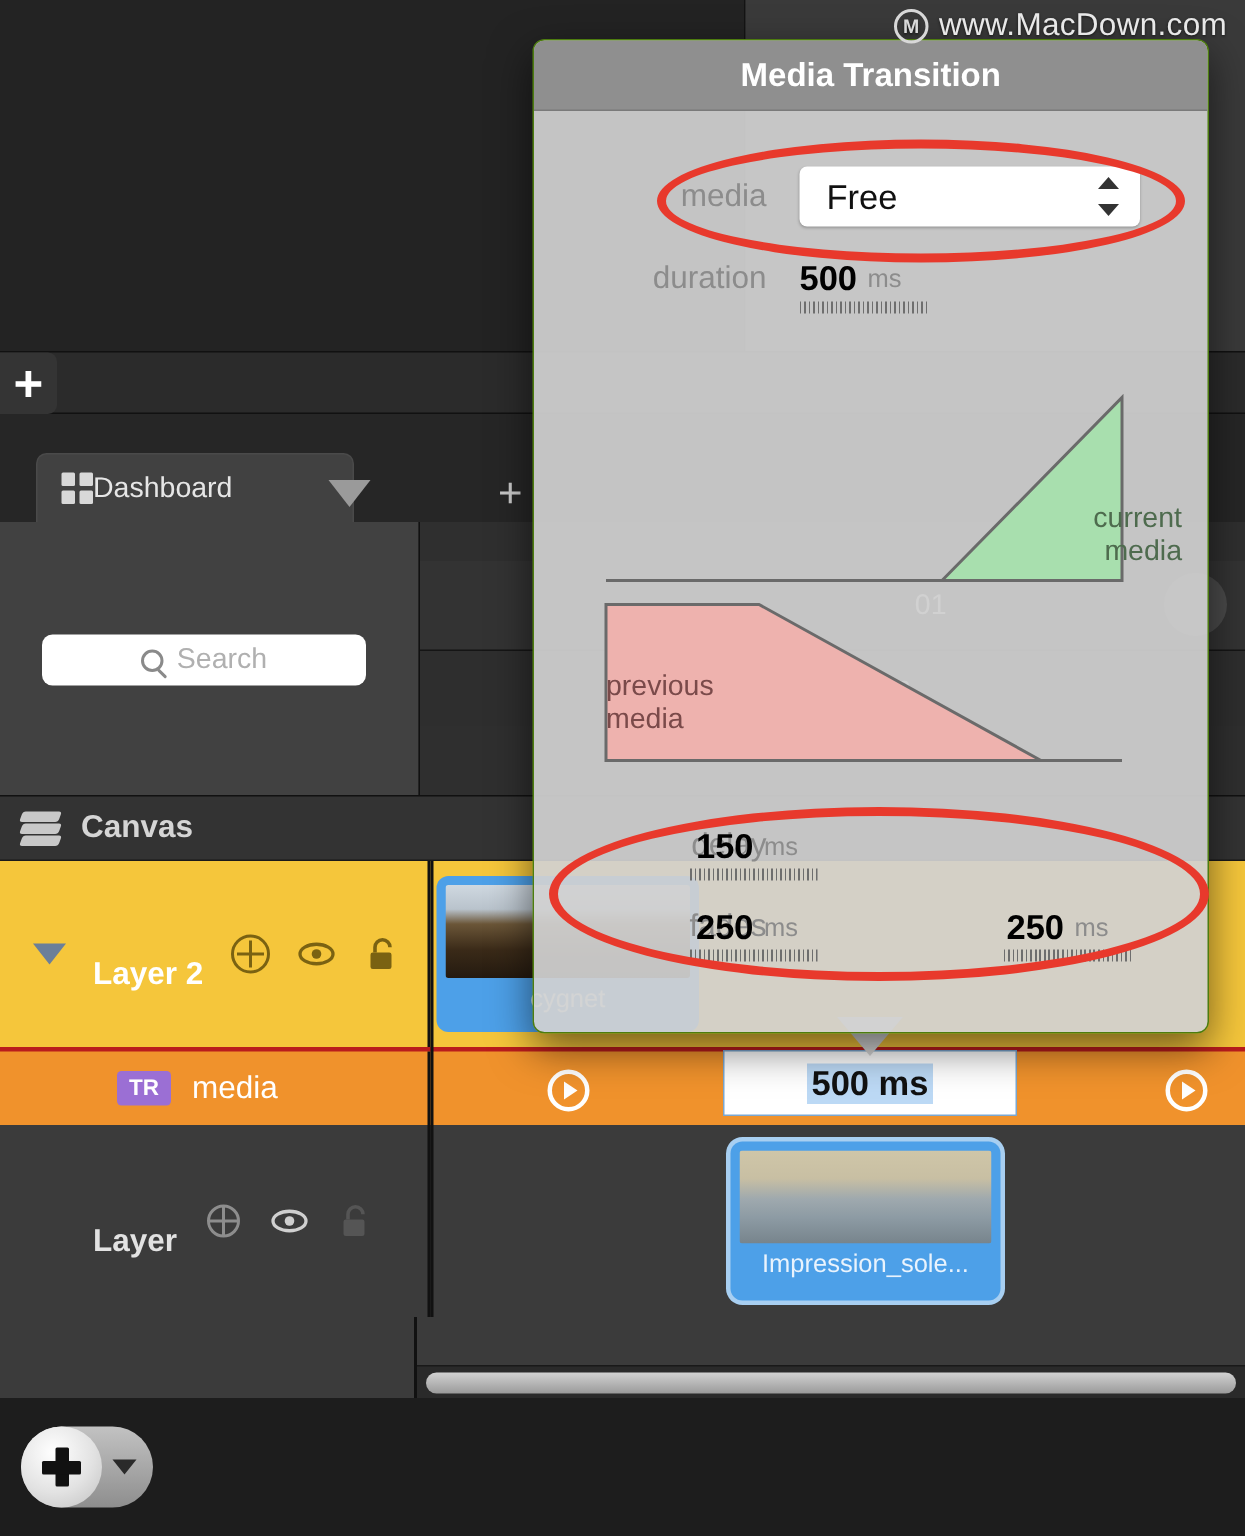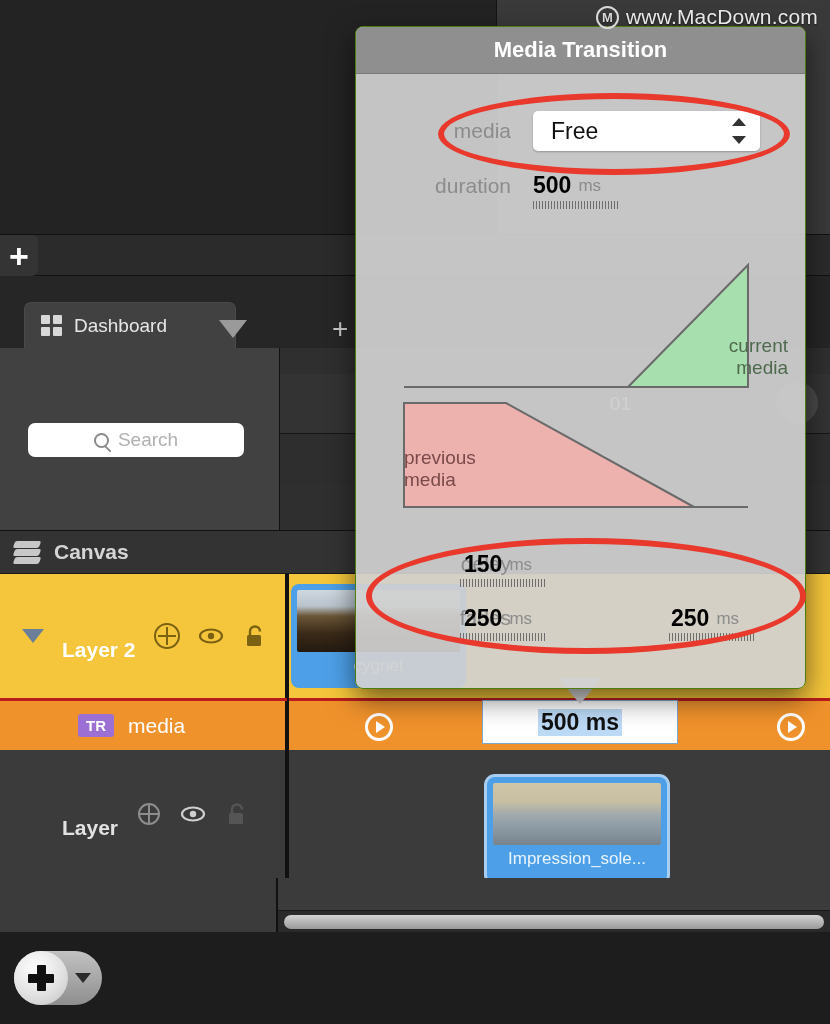--- a/index.html
+++ b/index.html
@@ -35,21 +35,21 @@
      border-top: 1px solid #111; border-bottom: 1px solid #111; }
   .addbar-left { position:absolute; left:0; top:0; width:38px; height:41px; background:#343434;
      border-radius: 0 6px 6px 0; display:flex; align-items:center; justify-content:center; }
   .addbar-left .plus { color:#fff; font-size:34px; font-weight:bold; line-height:28px; }
 
   
   .tabstrip { position: absolute; left: 0; top: 276px; width: 830px; height: 72px; background: #262626; }
   .tab {
     position: absolute; left: 24px; top: 26px; width: 212px; height: 46px;
     background: #414141; border-radius: 7px 7px 0 0;
-    display: flex; align-items: center; gap: 12px; padding-left: 16px;
+    display: flex; align-items: center; padding-left: 16px;
     border: 1px solid #4a4a4a; border-bottom: none;
   }
   .tab-label { color: #e6e6e6; font-size: 19px; }
   .grid-icon { width: 21px; height: 21px; display: grid; grid-template-columns: 9px 9px; grid-template-rows: 9px 9px; gap: 3px; }
   .grid-icon i { background: #d8d8d8; display: block; border-radius: 1px; }
   .tab-caret { position: absolute; left: 219px; top: 44px; width: 0; height: 0;
      border-left: 14px solid transparent; border-right: 14px solid transparent; border-top: 18px solid #9a9a9a; }
   .tab-plus { position: absolute; left: 332px; top: 42px; color: #c9c9c9; font-size: 28px; line-height: 22px; }
 
   
@@ -111,21 +111,21 @@
   .layer1 { top:750px; height:128px; background:#3b3b3b; }
   .layer1 .row-head { padding-left:62px; gap:18px; }
   .layer1 .layer-name { color:#e2e2e2; }
 
   
   .clip { position:absolute; border-radius:8px; background:#4da0e8; padding:6px; }
   .clip-thumb { width:100%; height:62px; border-radius:2px; overflow:hidden; position:relative; }
   .clip-name { color:#e9f3fd; font-size:17px; text-align:center; margin-top:4px; white-space:nowrap;
      overflow:hidden; text-overflow:clip; }
 
-  .clip-selected { box-shadow: 0 0 0 3px #a8cff1; margin-top: 16px; }
+  .clip-selected { box-shadow: 0 0 0 3px #a8cff1; }
 
   
   .art-cygnet { width:100%; height:100%;
     background: linear-gradient(180deg,#cfd8e0 0%, #b9c3cc 26%, #6b5638 42%, #3a2a18 70%, #241a10 100%); }
   .art-anatomy { width:100%; height:100%;
     background: radial-gradient(ellipse at 48% 62%, #d8cdb8 0%, #8d7a5e 12%, #2a2319 42%, #0e0c09 80%); }
   .art-impression { width:100%; height:100%;
     background: linear-gradient(180deg,#cfc6a8 0%, #c8bfa3 30%, #9fa9ae 52%, #8d9ba4 72%, #77848c 100%); }
 
   .divider-v { position:absolute; left:287px; top:574px; width:2px; height:304px; background:#111; z-index:5; }

